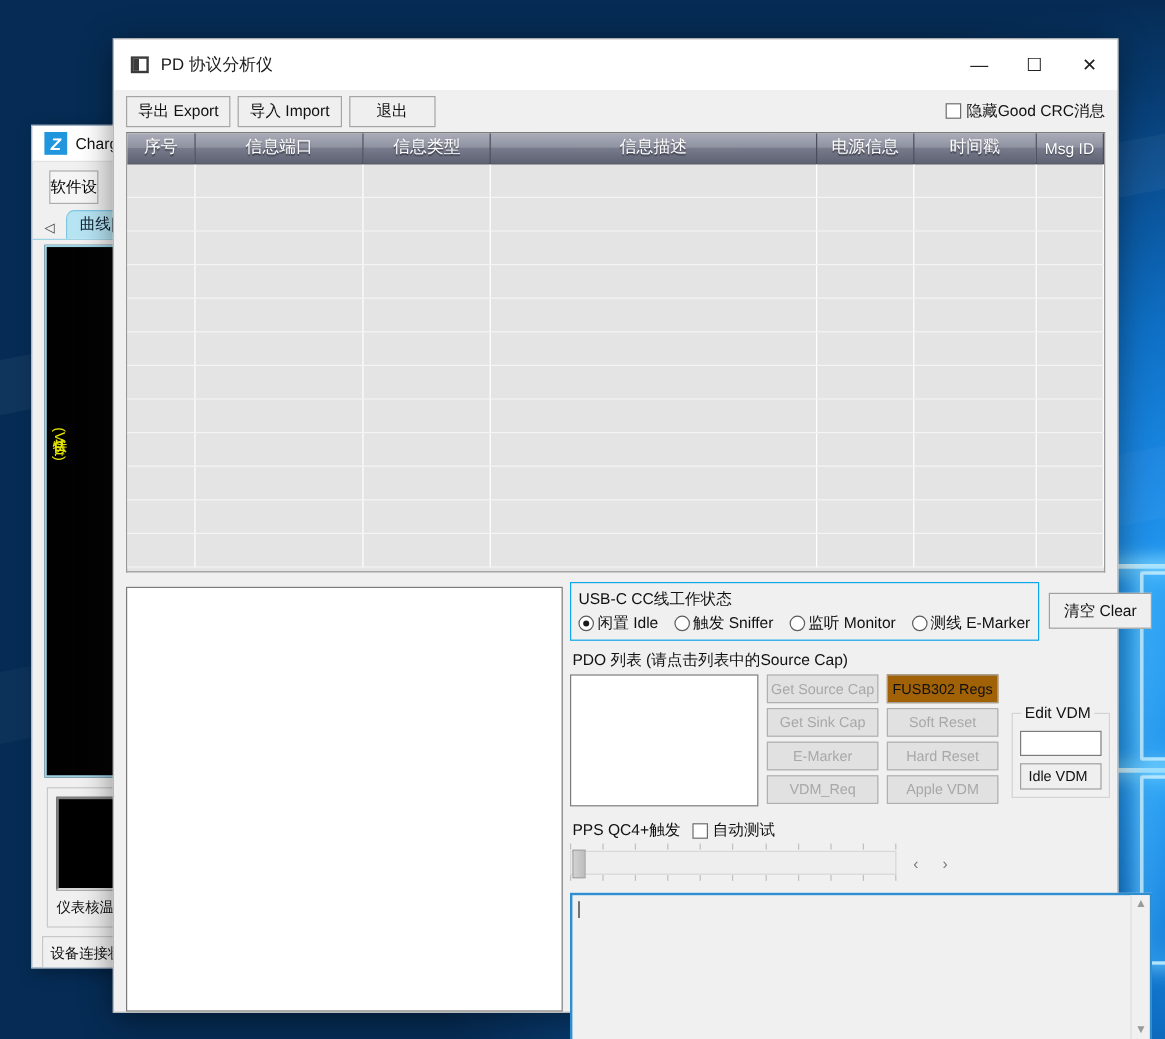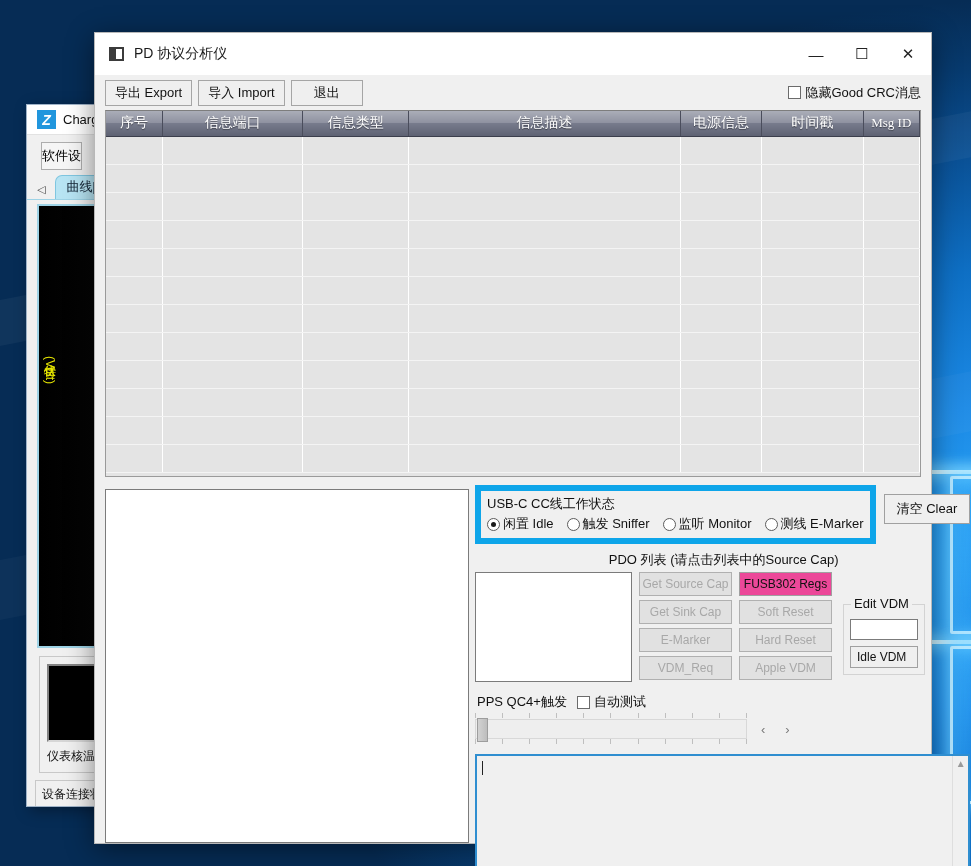--- a/index.html
+++ b/index.html
@@ -156,21 +156,21 @@
     margin: 0 10px; border: 1px solid #9a9a9a; border-top: 1px solid #7d7d7d;
     background: #e4e4e4; height: 367px; overflow: hidden; flex: 0 0 367px;
   }
   table#pd-table { border-collapse: collapse; width: 100%; table-layout: fixed; }
   #pd-table thead th {
     background: linear-gradient(180deg, #aaadb8 0%, #8e91a0 48%, #777b8c 50%, #5e6273 100%);
     color: #ffffff; font-size: 14px; font-weight: normal; height: 25px;
     border-right: 1px solid #4a4d5c; border-bottom: 1px solid #3b3e4c;
     text-shadow: 0 1px 1px rgba(0,0,0,0.45);
   }
-  #pd-table thead th.mono { font-family: Liberation Serif, serif; font-size: 13px; }
+  #pd-table thead th.mono { font-family: Liberation Sans, sans-serif; font-size: 13px; }
   #pd-table tbody td {
     height: 28px; border-right: 1px solid #ffffff; border-bottom: 1px solid #f4f4f4;
     background: #e4e4e4;
   }
 
   
   #pd-lower { flex: 1 1 auto; display: flex; padding: 8px 10px 10px 10px; gap: 6px; }
   #pdo-left-panel {
     width: 364px; background: #ffffff; border: 1px solid #7b7b7b;
     flex: 0 0 364px; margin-top: 4px; height: 354px;
@@ -179,49 +179,49 @@
 
   .groupbox {
     border: 1px solid #d3d3d3; position: relative; padding: 14px 6px 6px 6px;
   }
   .groupbox > .gb-title {
     position: absolute; top: -9px; left: 7px; background: #f0f0f0;
     padding: 0 3px; font-size: 13px; color: #111; white-space: nowrap;
   }
 
   #cc-row { display: flex; align-items: flex-start; gap: 8px; }
-  #cc-group { flex: 1 1 auto; border: 6px solid #0ea5e9; padding: 4px 6px 5px 6px; }
+  #cc-group { flex: 1 1 auto; border: 1px solid #0ea5e9; padding: 4px 6px 5px 6px; }
   #cc-group-title { font-size: 13px; color: #111; margin-bottom: 2px; }
   #cc-radios { display: flex; align-items: center; gap: 13px; }
   .radio-item { display: flex; align-items: center; font-size: 13px; color: #111; white-space: nowrap; }
   .radio {
     width: 13px; height: 13px; border: 1px solid #5c5c5c; border-radius: 50%;
     background: #fff; margin-right: 3px; position: relative; flex: 0 0 13px;
   }
   .radio.checked::after {
     content: ""; position: absolute; left: 3px; top: 3px;
     width: 5px; height: 5px; border-radius: 50%; background: #1a1a1a;
   }
   #clear-btn {
     border: 1px solid #a0a0a0; background: #efefef; font-size: 13px;
     padding: 5px 12px; white-space: nowrap; color: #111; margin-top: 9px;
   }
 
-  #pdo-label { font-size: 13px; color: #111; margin: 7px 0 3px 2px; text-align: center; }
+  #pdo-label { font-size: 13px; color: #111; margin: 7px 0 3px 2px; }
   #pdo-body { display: flex; gap: 7px; align-items: flex-start; }
   #pdo-list {
     width: 157px; height: 110px; background: #fff; border: 1px solid #7b7b7b; flex: 0 0 157px;
   }
   .btn-col { display: flex; flex-direction: column; gap: 4px; border-radius: 15px; }
   .gbtn {
     width: 93px; height: 24px; font-size: 12px; border: 1px solid #b0b0b0;
     background: #e1e1e1; color: #a8a8a8; display: flex; align-items: center;
     justify-content: center; white-space: nowrap;
   }
-  .gbtn.enabled { background: #ec4899; color: #111; border-color: #a0a0a0; }
+  .gbtn.enabled { background: #a16207; color: #111; border-color: #a0a0a0; }
 
   #vdm-group { width: 82px; flex: 0 0 82px; margin-left: 4px; margin-top: 32px; }
   #vdm-input {
     width: 100%; height: 21px; background: #fff; border: 1px solid #7b7b7b; margin-bottom: 6px;
   }
   #send-vdm-btn {
     border: 1px solid #a0a0a0; background: #efefef; font-size: 12px;
     padding: 3px 6px; white-space: nowrap; color: #111; width: 100%;
   }
 

